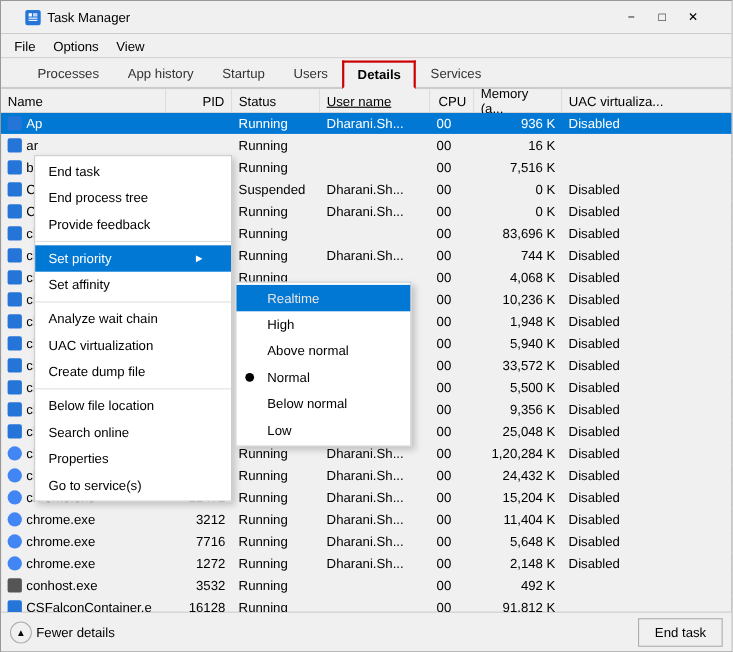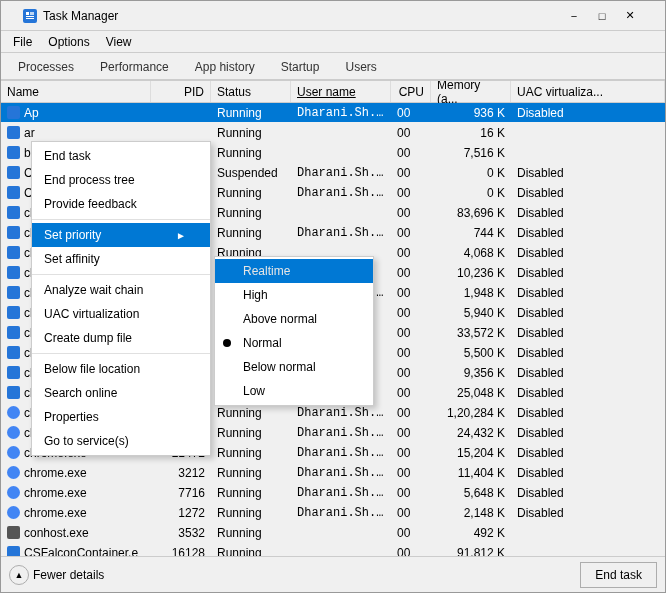--- a/index.html
+++ b/index.html
@@ -65,21 +65,21 @@
       padding: 2px 8px;
       cursor: pointer;
       font-size: 12px;
     }
     .tab-bar {
       height: 28px;
       display: flex;
       align-items: flex-end;
       background: #f0f0f0;
       border-bottom: 2px solid #ccc;
-      padding: 0 4px;
+      padding: 0 20px;
     }
     .tab {
       padding: 4px 12px;
       cursor: pointer;
       font-size: 12px;
       border: 1px solid transparent;
       border-bottom: none;
       background: transparent;
       color: #333;
       height: 26px;
@@ -143,21 +143,21 @@
     .td {
       padding: 1px 6px;
       font-size: 12px;
       overflow: hidden;
       white-space: nowrap;
       text-overflow: ellipsis;
     }
     .td-name { width: 150px; display: flex; align-items: center; gap: 4px; }
     .td-pid { width: 60px; text-align: right; }
     .td-status { width: 80px; }
-    .td-user { width: 100px; font-family: Liberation Mono, monospace; }
+    .td-user { width: 100px; }
     .td-cpu { width: 40px; text-align: left; }
     .td-mem { width: 80px; text-align: right; }
     .td-uac { flex: 1; }
     .proc-icon {
       width: 14px;
       height: 14px;
       background: #0078d4;
       border-radius: 2px;
       display: inline-flex;
       align-items: center;
@@ -275,24 +275,25 @@
   </div>
 
   <div class="menu-bar">
     <span class="menu-item">File</span>
     <span class="menu-item">Options</span>
     <span class="menu-item">View</span>
   </div>
 
   <div class="tab-bar">
     <div class="tab">Processes</div>
-    <div class="tab">Performance</div>
     <div class="tab">App history</div>
     <div class="tab">Startup</div>
     <div class="tab">Users</div>
+    <div class="tab active highlighted" style="border: 2px solid #cc0000; border-bottom: 2px solid #f0f0f0;">Details</div>
+    <div class="tab">Services</div>
   </div>
 
   <div class="content-area">
 
     <div class="table-header">
       <div class="th th-name">Name</div>
       <div class="th th-pid">PID</div>
       <div class="th th-status">Status</div>
       <div class="th th-user">User name</div>
       <div class="th th-cpu">CPU</div>

